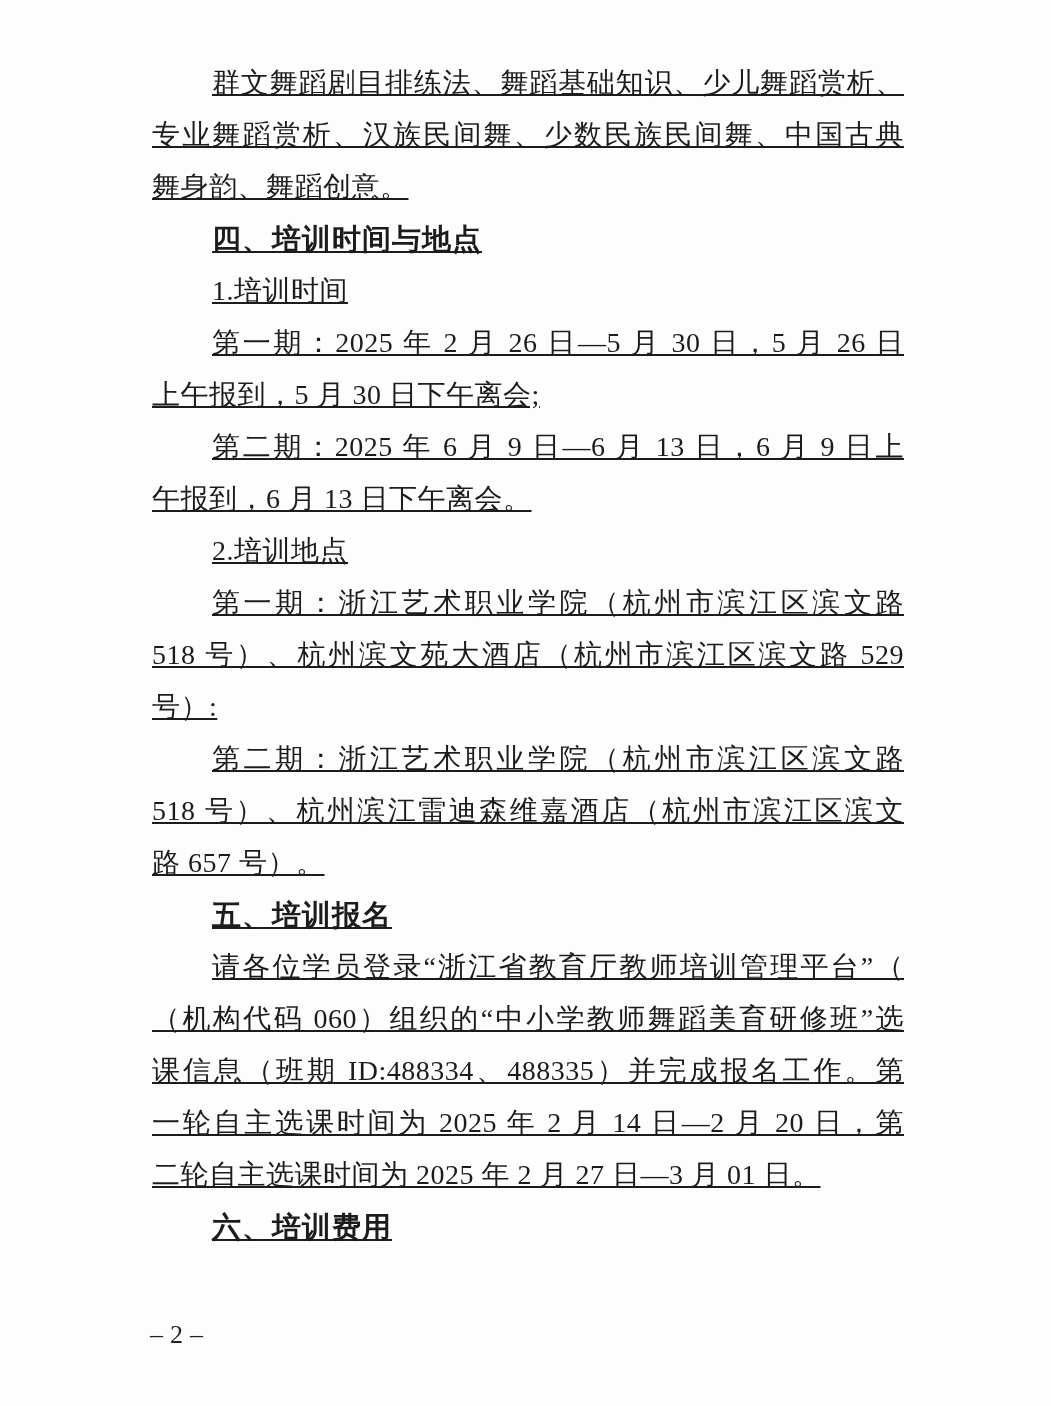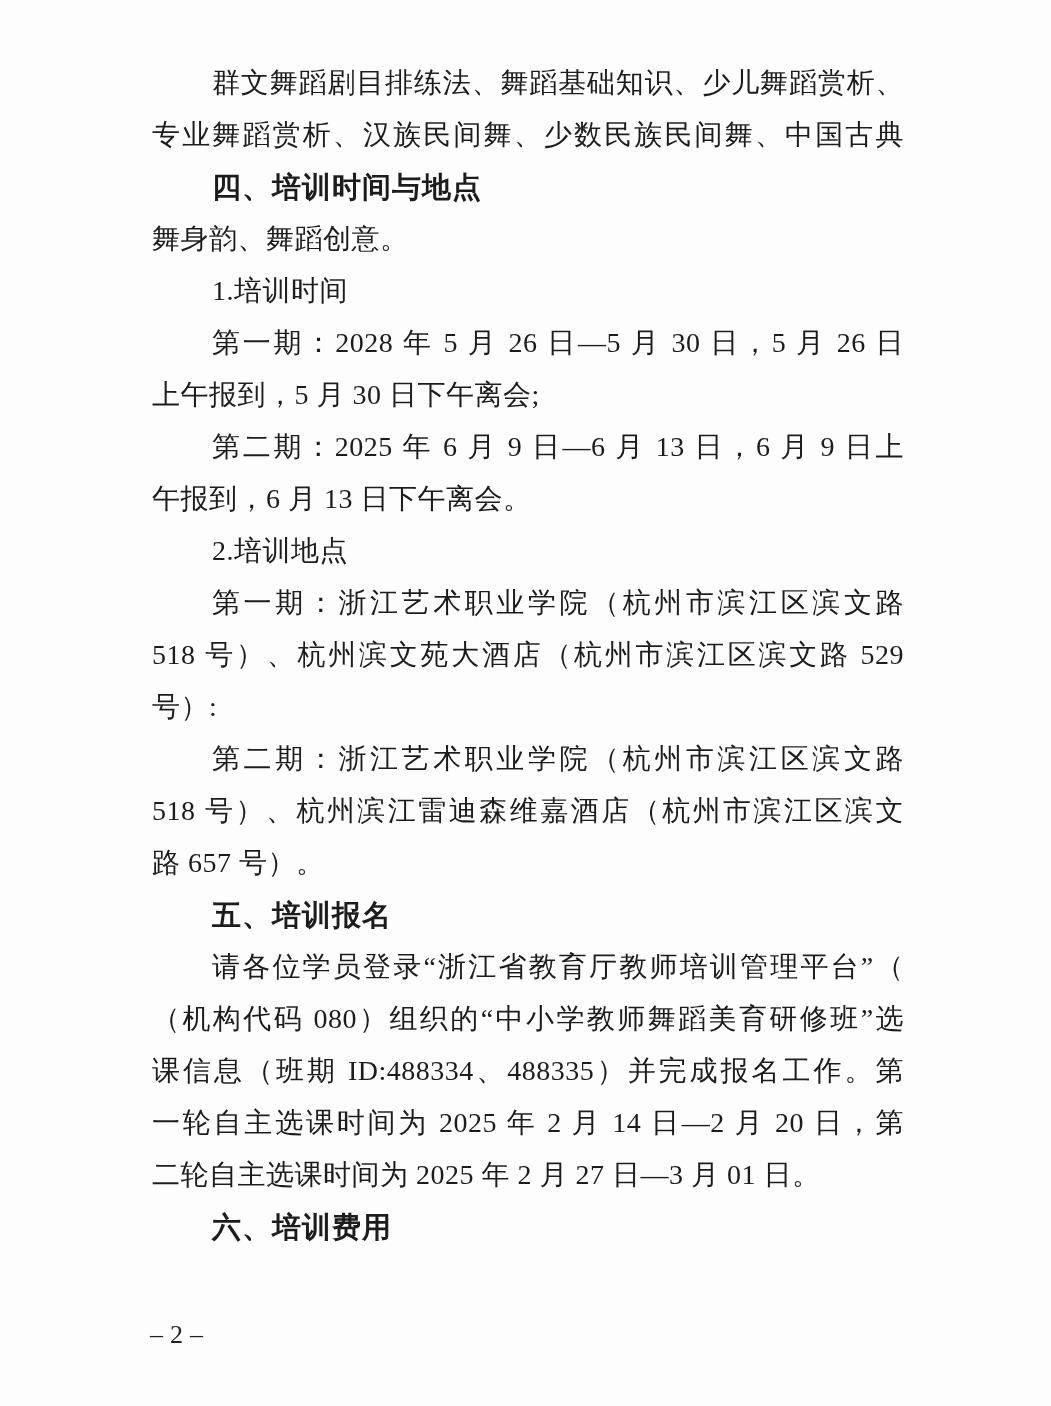--- a/index.html
+++ b/index.html
@@ -18,20 +18,21 @@
   .doc-body {
     position: absolute;
     left: 152px;
     top: 57px;
     width: 752px;
   }
   .line {
     height: 52px;
     line-height: 52px;
     white-space: nowrap;
+    text-decoration: underline;
   }
   .line.justify {
     white-space: normal;
     text-align: justify;
     text-align-last: justify;
     text-justify: inter-ideograph;
   }
   .line.body {
     font-family: "Liberation Serif", "DejaVu Serif", serif;
     font-size: 28px;
@@ -56,36 +57,36 @@
     color: #222222;
   }
 </style>
 </head>
 <body>
 
 <div class="page" style="background: rgb(253, 253, 253); color: rgb(28, 28, 28);">
   <div class="doc-body">
       <div class="line body indent justify">群文舞蹈剧目排练法、舞蹈基础知识、少儿舞蹈赏析、</div>
       <div class="line body justify">专业舞蹈赏析、汉族民间舞、少数民族民间舞、中国古典</div>
+      <div class="line body">舞身韵、舞蹈创意。</div>
       <div class="line heading indent">四、培训时间与地点</div>
-      <div class="line body">舞身韵、舞蹈创意。</div>
       <div class="line body indent">1.培训时间</div>
-      <div class="line body indent justify">第一期：2028 年 5 月 26 日—5 月 30 日，5 月 26 日</div>
+      <div class="line body indent justify">第一期：2025 年 2 月 26 日—5 月 30 日，5 月 26 日</div>
       <div class="line body">上午报到，5 月 30 日下午离会;</div>
       <div class="line body indent justify">第二期：2025 年 6 月 9 日—6 月 13 日，6 月 9 日上</div>
       <div class="line body">午报到，6 月 13 日下午离会。</div>
       <div class="line body indent">2.培训地点</div>
       <div class="line body indent justify">第一期：浙江艺术职业学院（杭州市滨江区滨文路</div>
       <div class="line body justify">518 号）、杭州滨文苑大酒店（杭州市滨江区滨文路 529</div>
       <div class="line body">号）:</div>
       <div class="line body indent justify">第二期：浙江艺术职业学院（杭州市滨江区滨文路</div>
       <div class="line body justify">518 号）、杭州滨江雷迪森维嘉酒店（杭州市滨江区滨文</div>
       <div class="line body">路 657 号）。</div>
       <div class="line heading indent">五、培训报名</div>
       <div class="line body indent justify">请各位学员登录“浙江省教育厅教师培训管理平台”（</div>
-      <div class="line body justify">（机构代码 080）组织的“中小学教师舞蹈美育研修班”选</div>
+      <div class="line body justify">（机构代码 060）组织的“中小学教师舞蹈美育研修班”选</div>
       <div class="line body justify">课信息（班期 ID:488334、488335）并完成报名工作。第</div>
       <div class="line body justify">一轮自主选课时间为 2025 年 2 月 14 日—2 月 20 日，第</div>
       <div class="line body">二轮自主选课时间为 2025 年 2 月 27 日—3 月 01 日。</div>
       <div class="line heading indent">六、培训费用</div>
     </div>
   <div class="page-number">–2–</div>
 </div>
 
 </body></html>

